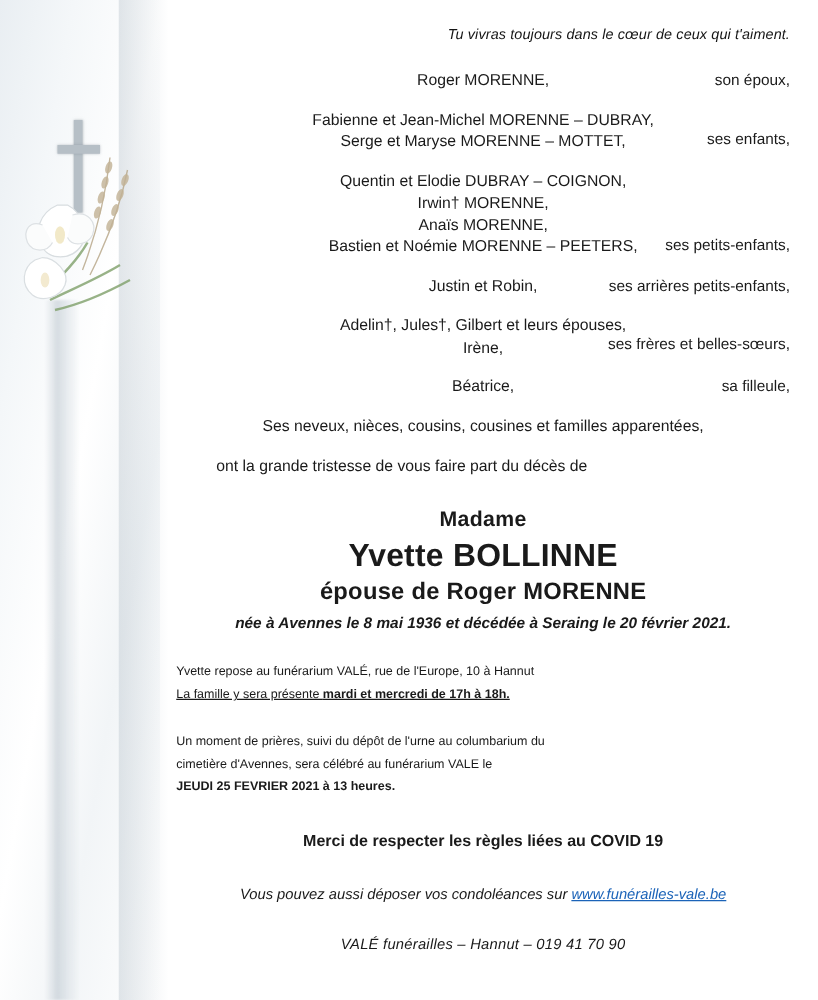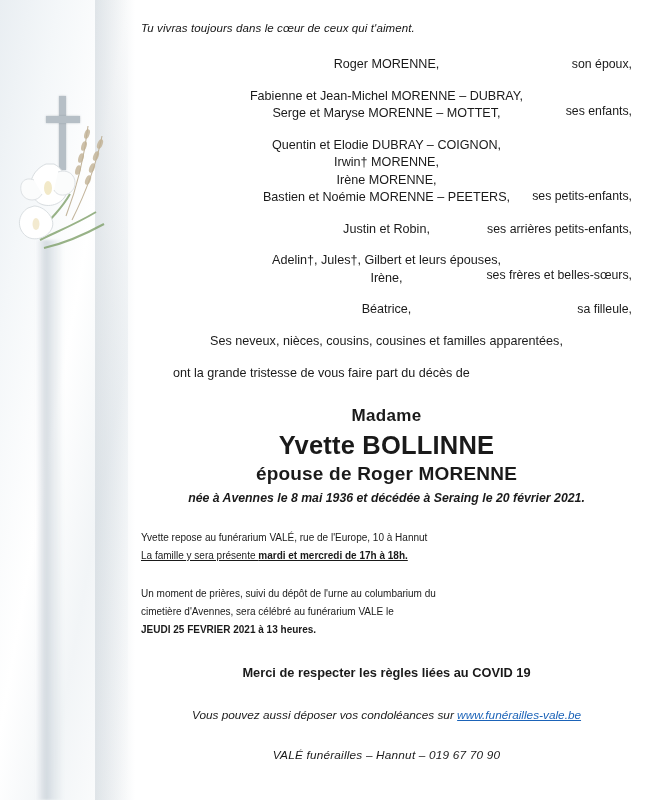--- a/index.html
+++ b/index.html
@@ -95,21 +95,21 @@
     top: 0;
     width: 526px;
     height: 800px;
     box-sizing: border-box;
     padding: 22px 22px 0 13px;
   }
 
   .epigraph {
     font-style: italic;
     font-size: 11.5px;
-    text-align: left;
+    text-align: right;
     letter-spacing: 0.1px;
     margin: 0 0 22px 0;
     color: #141414;
   }
 
   .family {
     font-size: 12.6px;
     line-height: 17.5px;
     text-align: center;
   }
@@ -267,21 +267,21 @@
         <div>Fabienne et Jean-Michel MORENNE – DUBRAY,</div>
         <div>Serge et Maryse MORENNE – MOTTET,</div>
       </div>
       <div class="rel r1">ses enfants,</div>
     </div>
 
     <div class="fam-block">
       <div class="names">
         <div>Quentin et Elodie DUBRAY – COIGNON,</div>
         <div>Irwin† MORENNE,</div>
-        <div>Irène MORENNE,</div>
+        <div>Anaïs MORENNE,</div>
         <div>Bastien et Noémie MORENNE – PEETERS,</div>
       </div>
       <div class="rel r3">ses petits-enfants,</div>
     </div>
 
     <div class="fam-block">
       <div class="names">
         <div>Justin et Robin,</div>
       </div>
       <div class="rel r0">ses arrières petits-enfants,</div>
@@ -331,15 +331,15 @@
     <div>cimetière d'Avennes, sera célébré au funérarium VALE le</div>
     <div class="b">JEUDI 25 FEVRIER 2021 à 13 heures.</div>
   </div>
 
   <div class="covid">Merci de respecter les règles liées au COVID 19</div>
 
   <div class="cond">
     <span>Vous pouvez aussi déposer vos condoléances sur </span><span class="link">www.funérailles-vale.be</span>
   </div>
 
-  <div class="footer">VALÉ funérailles – Hannut – 019 67 70 90</div>
+  <div class="footer">VALÉ funérailles – Hannut – 019 41 70 90</div>
 
 </div>
 
 </body></html>

